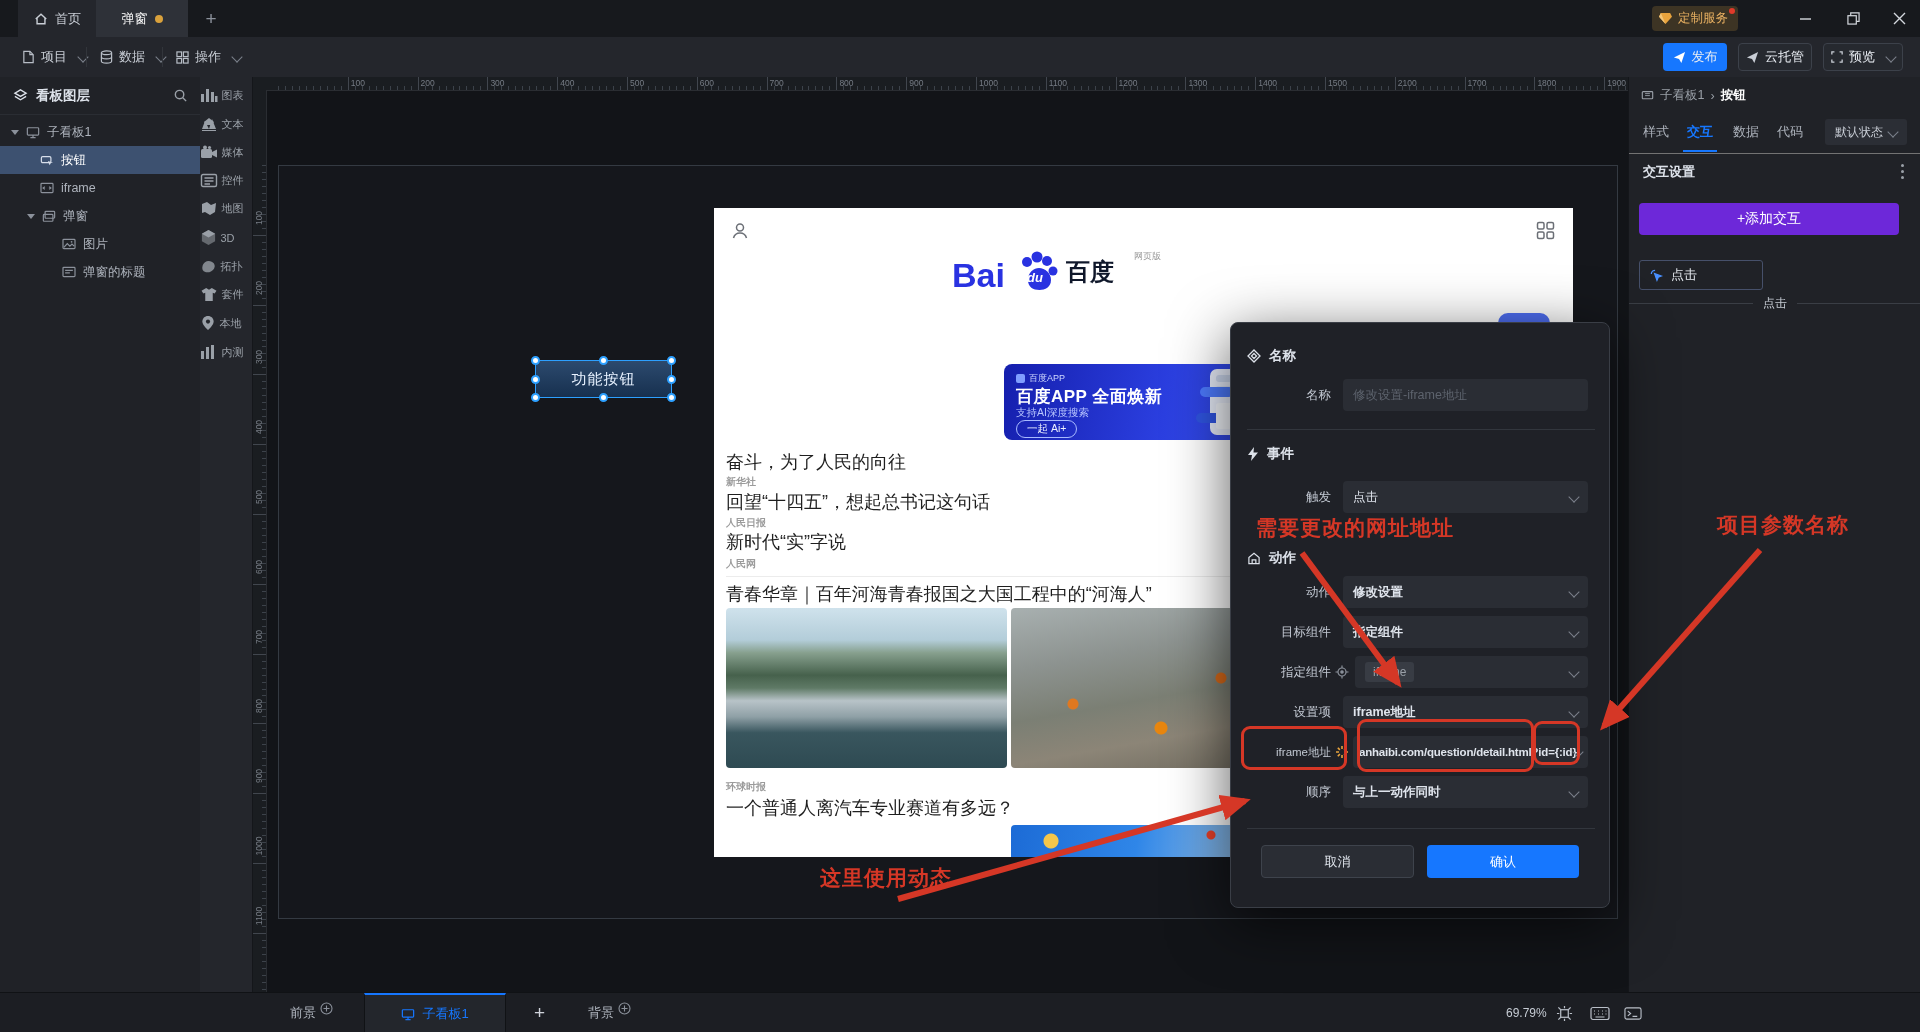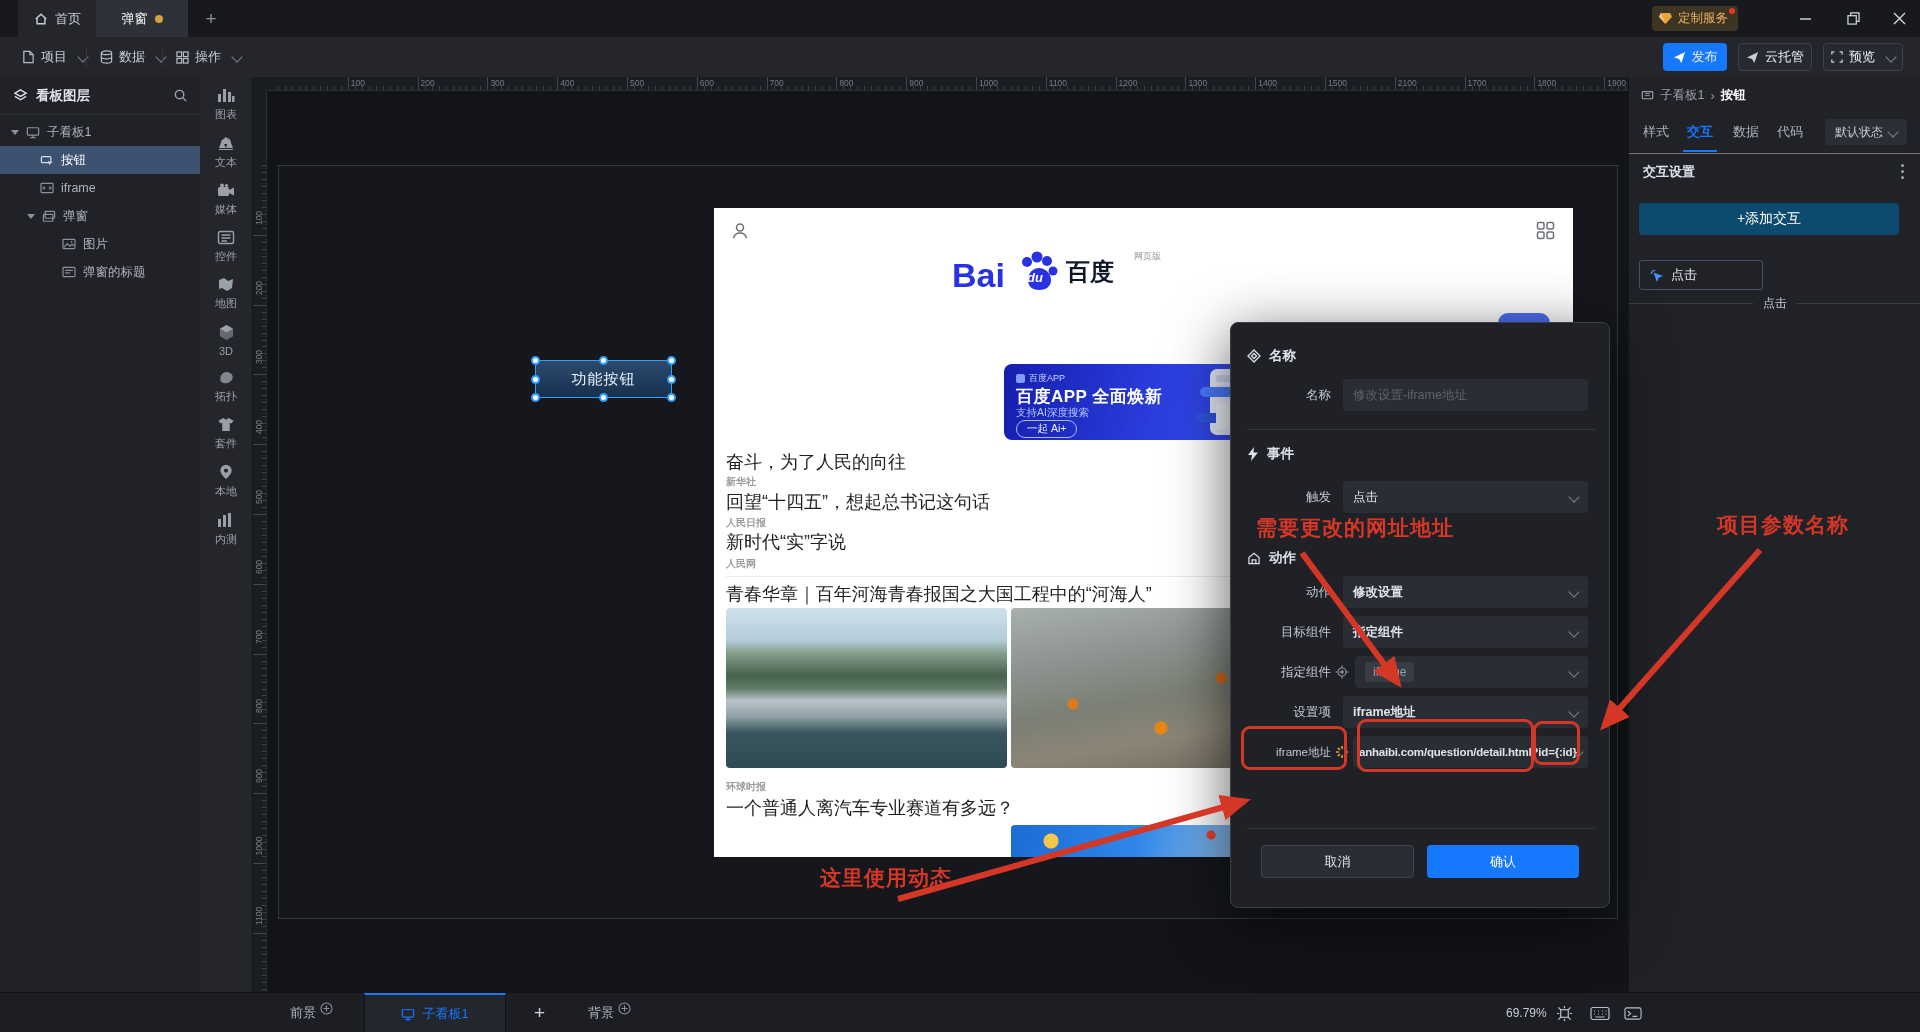--- a/index.html
+++ b/index.html
@@ -31,21 +31,21 @@
   .sidebar{position:absolute;left:0;top:77px;width:200px;height:915px;background:#202227;border-right:1px solid #14161a;}
   .sb-head{position:absolute;left:0;top:0;width:200px;height:38px;border-bottom:1px solid #2a2d33;display:flex;align-items:center;gap:8px;padding-left:13px;box-sizing:border-box;font-size:13.5px;color:#dde2ea;font-weight:bold;}
   .sb-search{position:absolute;right:12px;top:11px;}
   .trow{position:absolute;left:0;width:200px;height:28px;display:flex;align-items:center;gap:7px;font-size:12.5px;color:#aeb4bd;}
   .trow.sel{background:#3d5170;color:#fff;}
   .caret{width:0;height:0;border-left:4.5px solid transparent;border-right:4.5px solid transparent;border-top:5.5px solid #8b919b;}
   .ticon{color:#8b919b;flex:0 0 auto;}
   .trow.sel .ticon{color:#d7deea;}
   
   .toolbox{position:absolute;left:200px;top:77px;width:53px;height:915px;background:#24262c;border-right:1px solid #14161a;display:flex;flex-direction:column;align-items:center;padding-top:10px;box-sizing:border-box;gap:13px;}
-  .tool{display:flex;flex-direction:column;align-items:center;gap:4px;color:#9aa0a8;font-size:11px;width:53px;}
+  .tool{display:flex;flex-direction:row;align-items:center;gap:4px;color:#9aa0a8;font-size:11px;width:53px;}
   
   .canvas{position:absolute;left:253px;top:77px;width:1375px;height:915px;background:#121418;overflow:hidden;}
   .h-ruler{position:absolute;left:0;top:0;width:1375px;height:13px;background:#1a1d21;border-bottom:1px solid #2a2d32;}
   .h-ruler::before{content:'';position:absolute;left:25px;right:0;bottom:0;height:4px;background:repeating-linear-gradient(90deg,#3c424a 0 1px,transparent 1px 6.98px);}
   .v-ruler{position:absolute;left:0;top:13px;width:13px;height:902px;background:#1a1d21;border-right:1px solid #2a2d32;}
   .v-ruler::before{content:'';position:absolute;top:75px;bottom:0;right:0;width:4px;background:repeating-linear-gradient(180deg,#3c424a 0 1px,transparent 1px 6.98px);}
   .htick{position:absolute;top:0;height:13px;width:1px;background:#41464e;}
   .hnum{position:absolute;top:1px;font-size:8.5px;color:#767c85;}
   .vtick{position:absolute;left:0;width:13px;height:1px;background:#41464e;}
   .vnum{position:absolute;left:-10px;width:32px;text-align:center;font-size:8.5px;color:#767c85;transform:rotate(-90deg);}
@@ -74,21 +74,21 @@
   .tag{background:#383c44;border-radius:3px;padding:3px 8px;color:#9aa0a8;font-size:12px;}
   .redbox{position:absolute;border:3.5px solid #d53726;border-radius:9px;z-index:5;pointer-events:none;}
   
   .inspector{position:absolute;left:1628px;top:77px;width:292px;height:915px;background:#202227;border-left:1px solid #14161a;}
   .crumb{position:absolute;left:12px;top:10px;display:flex;align-items:center;gap:6px;font-size:12.5px;color:#9aa0a8;}
   .itabs{position:absolute;left:0;top:36px;width:307px;height:40px;border-bottom:1px solid #737373;}
   .itab{position:absolute;top:10px;font-size:13px;color:#aeb4bd;}
   .itab.on{color:#1677ff;font-weight:bold;}
   .itab.on::after{content:'';position:absolute;left:-4px;right:-4px;bottom:-11px;height:2px;background:#1677ff;}
   .statebtn{position:absolute;left:196px;top:6px;width:82px;height:26px;background:#2b2e35;border-radius:3px;display:flex;align-items:center;justify-content:center;font-size:12px;color:#c9ced6;}
-  .addbtn{position:absolute;left:10px;top:126px;width:260px;height:32px;background:#0c4a6e;border-radius:4px;color:#fff;font-size:14px;display:flex;align-items:center;justify-content:center;}
+  .addbtn{position:absolute;left:10px;top:126px;width:260px;height:32px;background:#6d28d9;border-radius:4px;color:#fff;font-size:14px;display:flex;align-items:center;justify-content:center;}
   .chip{position:absolute;left:10px;top:183px;width:124px;height:30px;border:1px solid #46506a;border-radius:3px;display:flex;align-items:center;gap:7px;padding-left:9px;box-sizing:border-box;font-size:13px;color:#e4e8ee;}
   .divlbl{position:absolute;left:0;top:218px;width:292px;height:16px;display:flex;align-items:center;gap:10px;font-size:12px;color:#c6ccd4;}
   .divlbl::before,.divlbl::after{content:'';flex:1;height:1px;background:#3a3e45;}
   .icard{position:absolute;left:3px;top:242px;width:285px;height:50px;border:1.5px solid #1677ff;border-radius:6px;background:#272b32;box-sizing:border-box;}
   
   .bottombar{position:absolute;left:0;top:992px;width:1920px;height:40px;background:#1c1e23;border-top:1px solid #101215;}
   .bitem{position:absolute;top:0;height:40px;display:flex;align-items:center;font-size:13px;color:#aeb4bd;gap:4px;}
   .btab{position:absolute;left:364px;top:0;width:142px;height:40px;background:#23262c;border-top:2px solid #1677ff;box-sizing:border-box;display:flex;align-items:center;justify-content:center;gap:7px;color:#1677ff;font-size:13px;border-left:1px solid #101215;border-right:1px solid #101215;}
   
   .note{position:absolute;color:#d53726;font-size:21px;font-weight:bold;z-index:55;white-space:nowrap;letter-spacing:1px;}
@@ -594,20 +594,27 @@
       <span class="abs" style="left:104px;top:9px;">
           <svg width="14" height="14" viewBox="0 0 14 14" stroke="#e8a33d" stroke-width="1.6" fill="none">
             <path d="M7 1 V4 M7 10 V13 M1 7 H4 M10 7 H13 M2.8 2.8 L4.9 4.9 M9.1 9.1 L11.2 11.2 M11.2 2.8 L9.1 4.9 M4.9 9.1 L2.8 11.2"></path>
           </svg>
         </span>
       <div class="mctl" style="left:122px;width:235px;padding:0 18px 0 6px;overflow:hidden;">
         <span style="font-weight:bold;font-size:11.5px;letter-spacing:-0.2px;white-space:nowrap;">anhaibi.com/question/detail.html?id={:id}</span>
         <span class="chev" style="position:absolute;right:6px;"></span>
       </div>
     </div>
+    <div class="mrow" style="top:453px;">
+      <span class="mlabel">顺序</span>
+      <div class="mctl">
+          <span style="font-weight:bold;">与上一动作同时</span>
+          <span class="chev"></span>
+        </div>
+    </div>
     <div class="mhr" style="top:505px;"></div>
     <div class="mbtn" style="left:30px;top:522px;width:153px;background:#2a2d34;border:1px solid #3e434c;color:#dfe4ec;">取消</div>
     <div class="mbtn" style="left:196px;top:522px;width:152px;background:#1677ff;color:#fff;">确认</div>
 
     <div class="redbox" style="left:10px;top:403px;width:100px;height:38px;"></div>
     <div class="redbox" style="left:126px;top:396px;width:171px;height:47px;"></div>
     <div class="redbox" style="left:302px;top:398px;width:41px;height:38px;"></div>
   </div>
 
   <div class="inspector">

